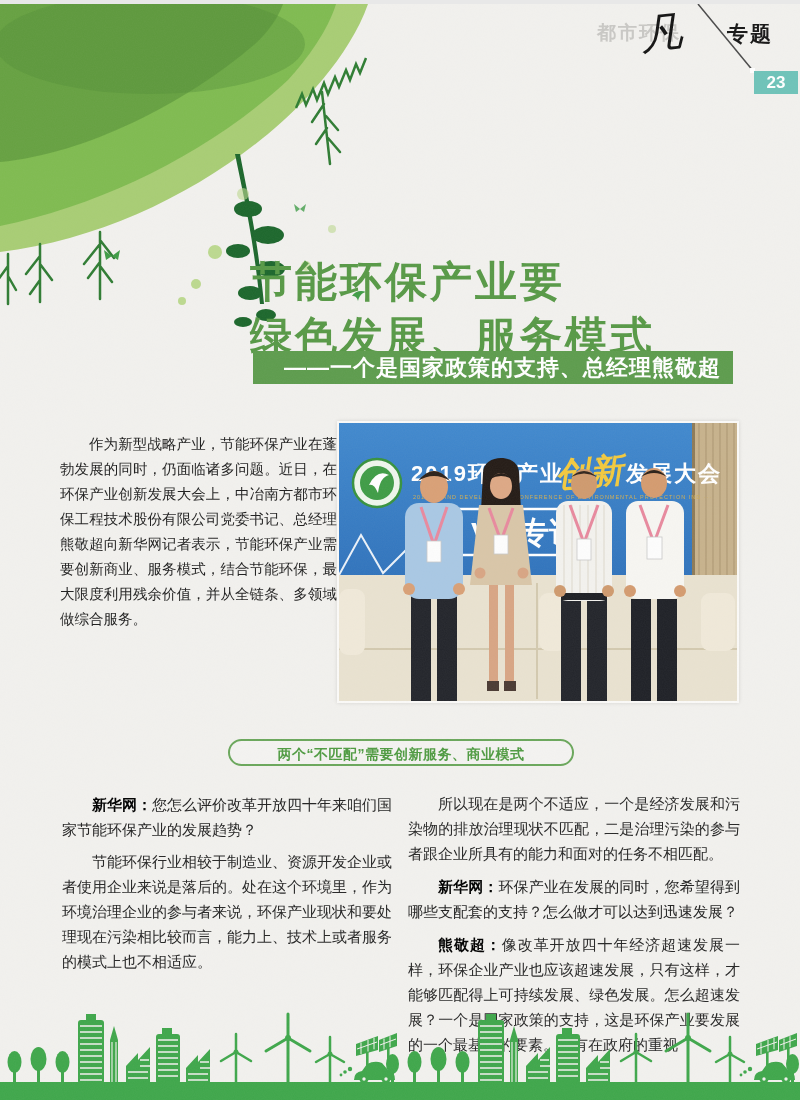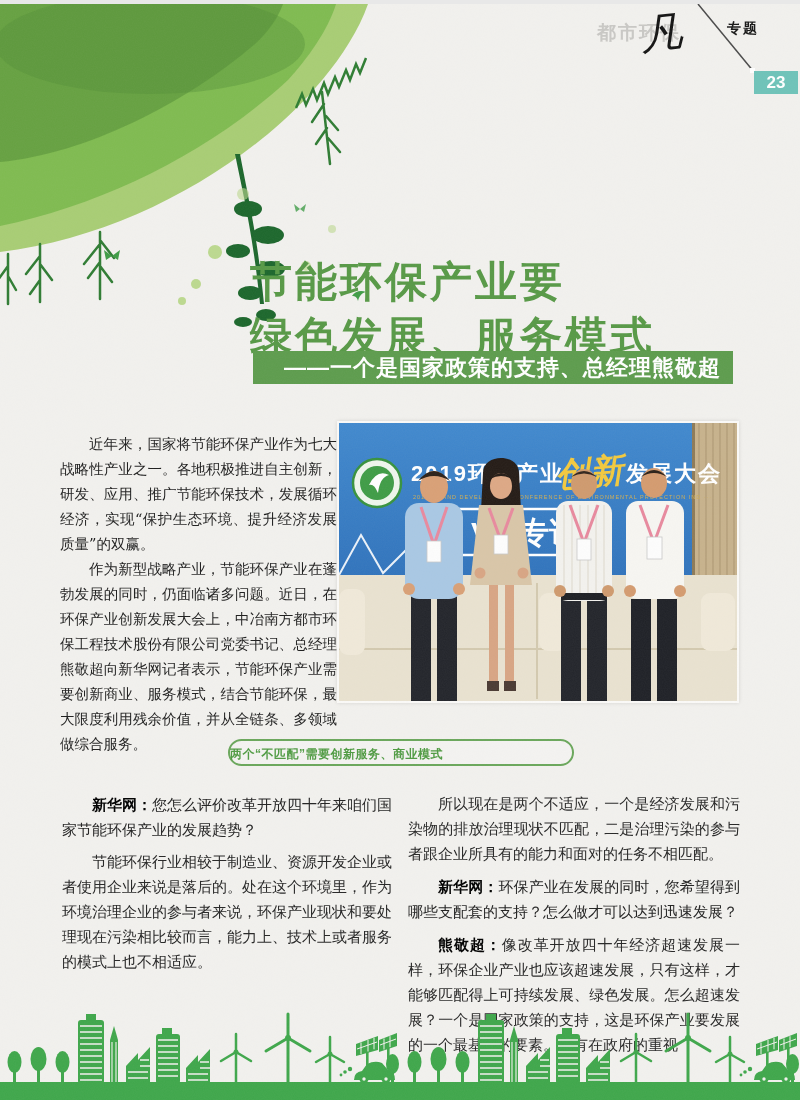--- a/index.html
+++ b/index.html
@@ -7,21 +7,21 @@
     position:relative; width:800px; height:1100px; margin:4px auto;
     background:#f2f1ee; overflow:hidden;
     font-family:"Liberation Sans", sans-serif;
   }
   .abs { position:absolute; }
   svg { display:block; }
 
   
   .brand { left:597px; top:16px; font-size:19px; letter-spacing:2px; color:#c9c8c5; font-weight:bold; }
   .callig { left:640px; top:2px; font-size:42px; color:#141414; font-family:"DejaVu Serif", serif; font-style:italic; transform:rotate(-6deg); }
-  .tag { left:727px; top:16px; font-size:14px; font-weight:bold; color:#161616; letter-spacing:2px; }
+  .tag { left:727px; top:16px; font-size:21px; font-weight:bold; color:#161616; letter-spacing:2px; }
   .pagenum { left:754px; top:67px; width:44px; height:23px; background:#6ec3b9; color:#fff;
              font-size:17px; line-height:23px; text-align:center; font-weight:bold; }
 
   
   .title { left:250px; top:250px; width:485px; text-align:left;
            color:#579946; font-weight:bold; font-size:42px; line-height:55px; letter-spacing:3px; }
   .subtitle { left:253px; top:347px; width:480px; height:33px; background:#5d9c4d;
               color:#fff; font-size:22px; font-weight:bold; line-height:33px;
               text-align:right; padding-right:12px; box-sizing:border-box; letter-spacing:1px; }
 
@@ -37,21 +37,21 @@
   .lbl { font-family:"Liberation Sans", sans-serif; font-weight:bold; color:#000; }
   .q-text { color:#222; }
   .a-text { color:#262626; }
 
   
   .photo { left:337px; top:417px; width:398px; height:278px; border:2px solid #fbfaf8;
            box-sizing:content-box; box-shadow:0 0 4px rgba(0,0,0,0.12); }
 
   
   .pill { left:228px; top:735px; width:346px; height:27px; border:2px solid #6aa75b; border-radius:16px;
-          color:#4f9b42; font-size:12px; font-weight:bold; line-height:27px; 
+          color:#4f9b42; font-size:14px; font-weight:bold; line-height:27px; text-align:center;
           letter-spacing:0.5px; box-sizing:border-box; background:rgba(255,255,255,0.2); }
 
   .texture { left:0; top:0; pointer-events:none; opacity:0.5; }
 </style>
 </head>
 <body>
 
 <div class="page">
 
   <svg class="abs" style="left:0;top:0;" width="480" height="380" viewBox="0 0 480 380" aria-hidden="true">
@@ -108,21 +108,20 @@
   <div class="abs tag">专题</div>
   <div class="abs pagenum">23</div>
 
   <div class="abs title">
     <div>节能环保产业要</div>
     <div>绿色发展、服务模式</div>
   </div>
   <div class="abs subtitle">——一个是国家政策的支持、总经理熊敬超</div>
 
   <div class="abs bodytext intro">
-    <p class="body-p">近年来，国家将节能环保产业作为七大战略性产业之一。各地积极推进自主创新，研发、应用、推广节能环保技术，发展循环经济，实现“保护生态环境、提升经济发展质量”的双赢。</p>
     <p class="body-p">作为新型战略产业，节能环保产业在蓬勃发展的同时，仍面临诸多问题。近日，在环保产业创新发展大会上，中冶南方都市环保工程技术股份有限公司党委书记、总经理熊敬超向新华网记者表示，节能环保产业需要创新商业、服务模式，结合节能环保，最大限度利用残余价值，并从全链条、多领域做综合服务。</p>
   </div>
 
   <div class="abs photo">
     <svg width="398" height="278" viewBox="0 0 398 278">
       <defs>
         <linearGradient id="blueGrad" x1="0" y1="0" x2="0" y2="1">
           <stop offset="0" stop-color="#4189ce"></stop>
             <stop offset="1" stop-color="#2362ae"></stop>
         </linearGradient>

